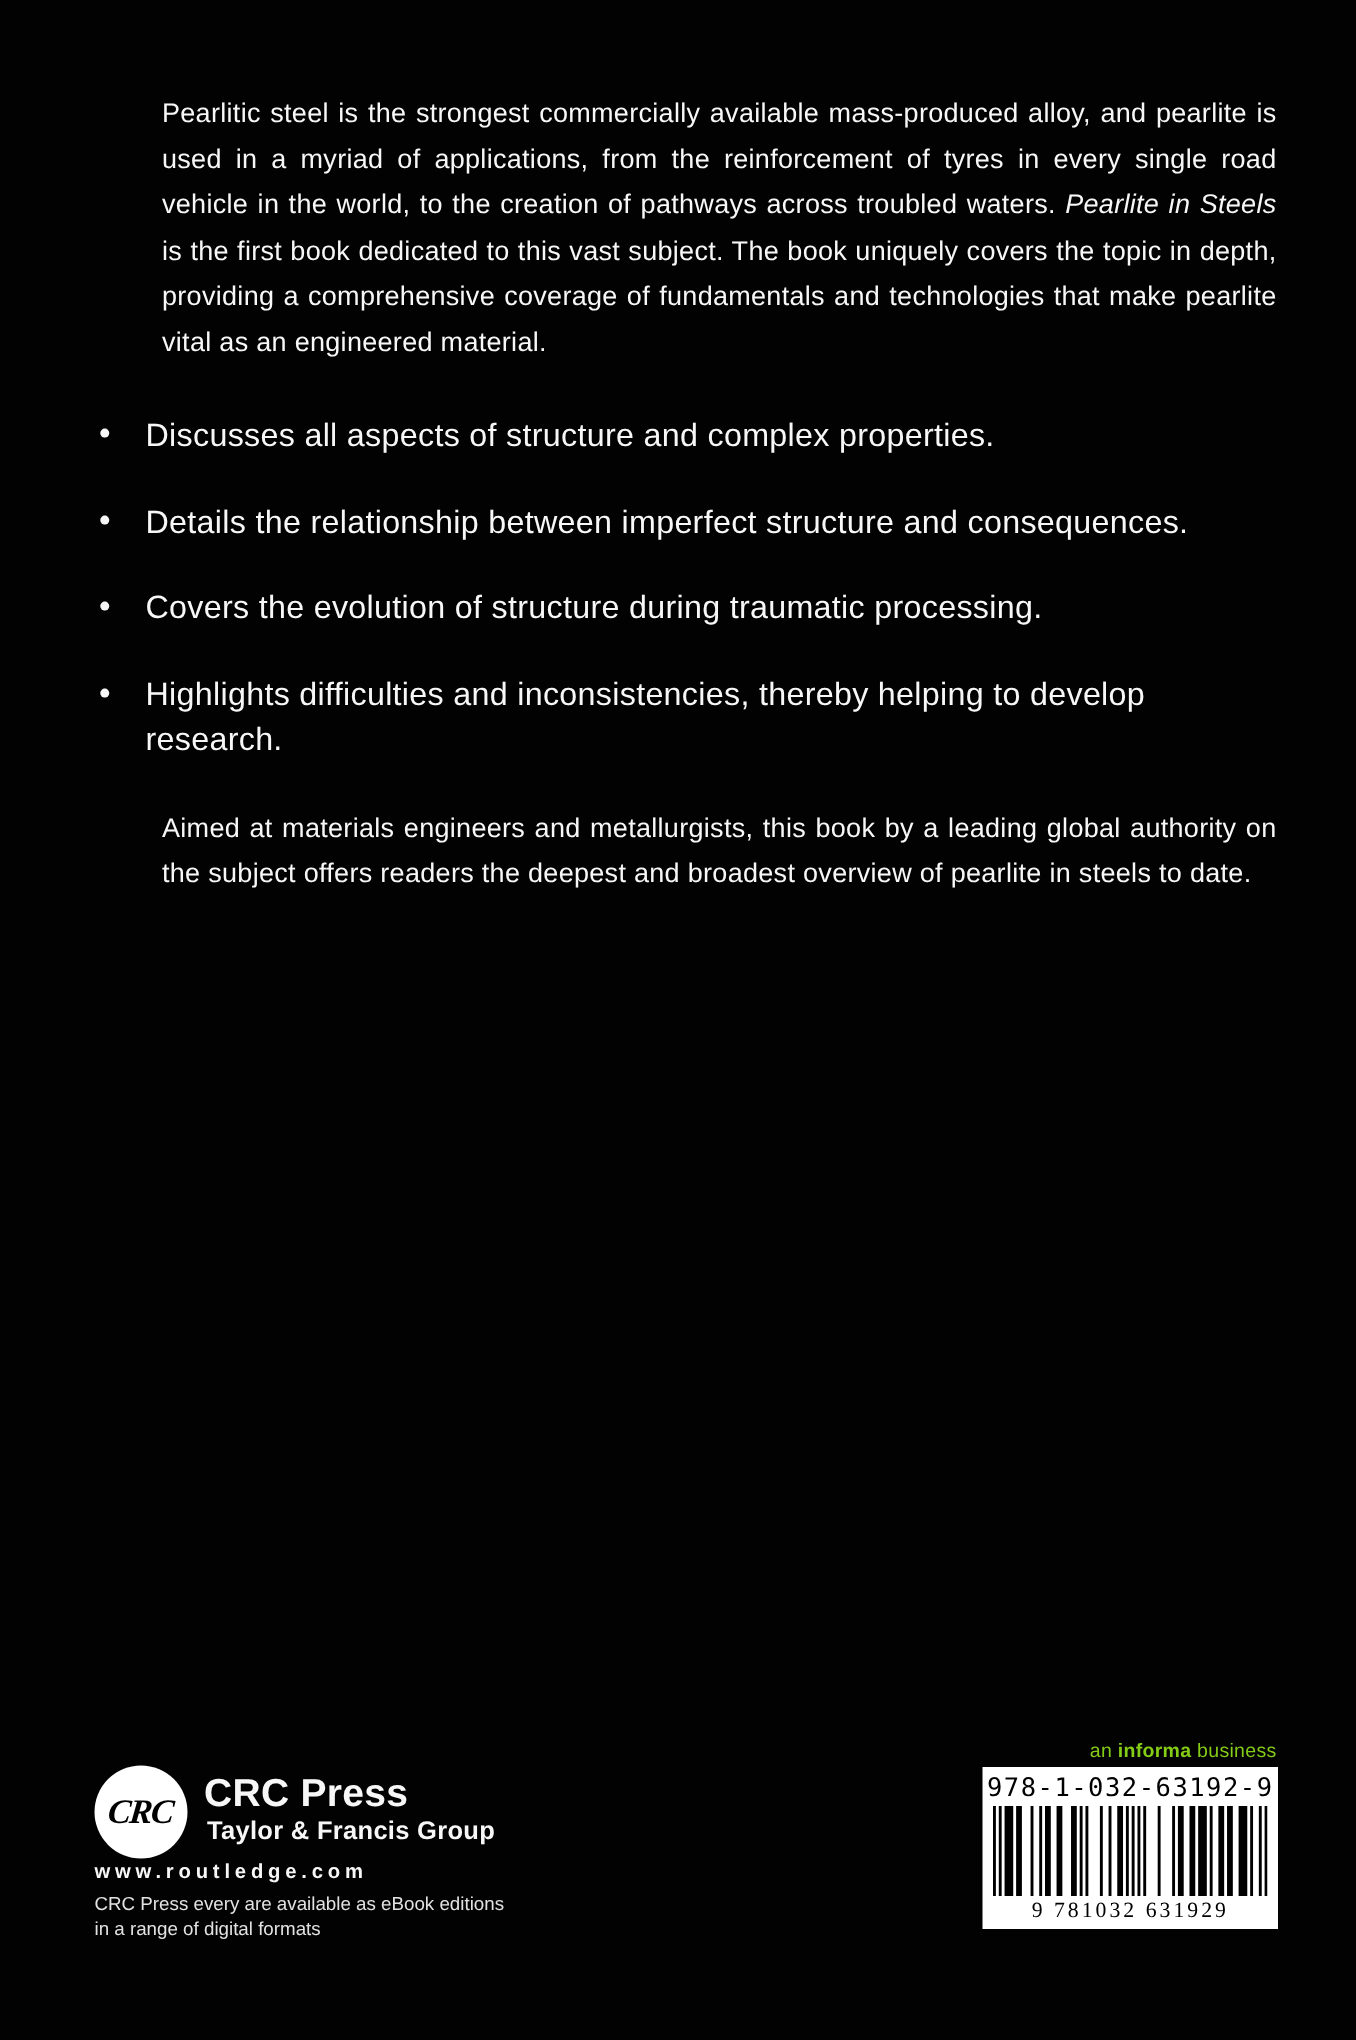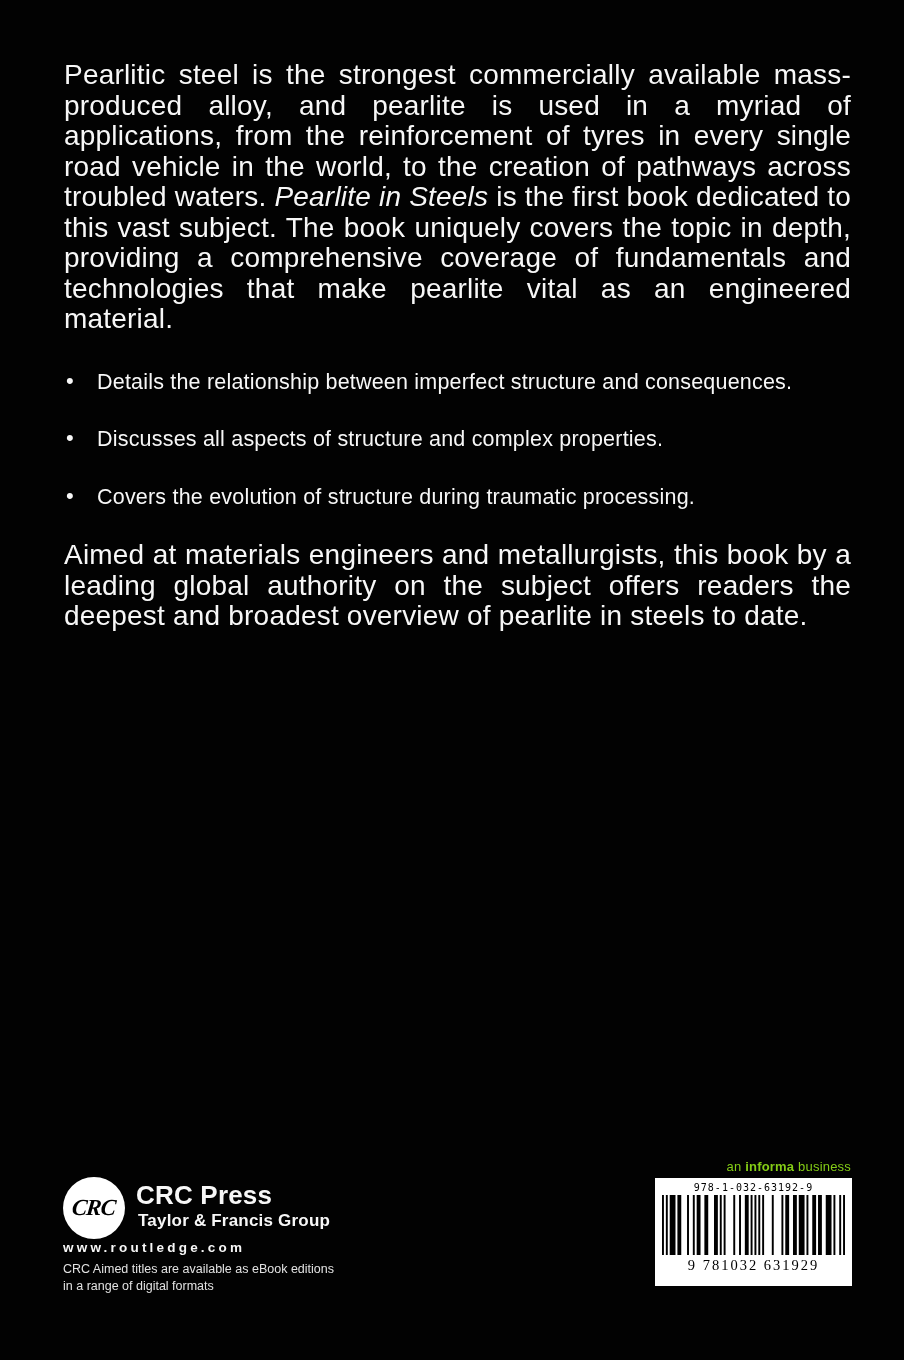--- a/index.html
+++ b/index.html
@@ -12,24 +12,25 @@
     color:#f7f7f7;
     font-family:"Liberation Sans", sans-serif;
     overflow:hidden;
     margin:0 auto;
   }
   .content {
     position:absolute;
     left:64px; right:53px; top:60px;
   }
   .lead, .closing {
-    font-size:28px;
+    font-size:18px;
     line-height:30.5px;
     text-align:justify;
     letter-spacing:0.2px;
+    margin-left:44px;
   }
   .lead em { font-style:italic; }
   .bullets {
     list-style:none;
     margin-top:32px;
   }
   .bullets li {
     position:relative;
     padding-left:33px;
     font-size:21.5px;
@@ -107,21 +108,21 @@
     width:197px; height:108px;
     background:#fff;
     color:#000;
     display:flex;
     flex-direction:column;
     align-items:center;
     padding:4px 6px 2px;
   }
   .barcode-isbn {
     font-family:"DejaVu Sans Mono", monospace;
-    font-size:10px;
+    font-size:17px;
     letter-spacing:1px;
     white-space:nowrap;
   }
   .barcode-bars {
     width:183px; height:60px;
     margin-top:2px;
     display:block;
   }
   .barcode-bars rect { fill:#000; }
   .barcode-ean {
@@ -134,39 +135,40 @@
 </style>
 </head>
 <body>
 
 <div class="page">
 
   <main class="content">
     <p class="lead"><span>Pearlitic steel is the strongest commercially available mass-produced alloy, and pearlite is used in a myriad of applications, from the reinforcement of tyres in every single road vehicle in the world, to the creation of pathways across troubled waters. </span><em>Pearlite in Steels</em><span> is the first book dedicated to this vast subject. The book uniquely covers the topic in depth, providing a comprehensive coverage of fundamentals and technologies that make pearlite vital as an engineered material.</span></p>
 
     <ul class="bullets">
+      <li><span>Discusses all aspects of structure and complex properties.</span></li>
       <li><span>Details the relationship between imperfect structure and consequences.</span></li>
-      <li><span>Discusses all aspects of structure and complex properties.</span></li>
       <li><span>Covers the evolution of structure during traumatic processing.</span></li>
+      <li><span>Highlights difficulties and inconsistencies, thereby helping to develop research.</span></li>
     </ul>
 
     <p class="closing">Aimed at materials engineers and metallurgists, this book by a leading global authority on the subject offers readers the deepest and broadest overview of pearlite in steels to date.</p>
   </main>
 
   <footer>
 
     <div class="informa"><span>an</span> <b>informa</b> <span>business</span></div>
 
     <div class="crc-logo">
       <span>CRC</span>
     </div>
     <div class="publisher-name">CRC Press</div>
     <div class="publisher-sub">Taylor &amp; Francis Group</div>
     <div class="website">www.routledge.com</div>
-    <div class="ebook-note"><span>CRC Aimed titles are available as eBook editions</span><br><span>in a range of digital formats</span></div>
+    <div class="ebook-note"><span>CRC Press every are available as eBook editions</span><br><span>in a range of digital formats</span></div>
 
     <div class="barcode-box">
       <div class="barcode-isbn">978-1-032-63192-9</div>
       <svg class="barcode-bars" viewBox="0 0 95 60" preserveAspectRatio="none" xmlns="http://www.w3.org/2000/svg">
           <rect x="0" y="0" width="1" height="60"></rect>
           <rect x="2" y="0" width="1" height="60"></rect>
           <rect x="4" y="0" width="3" height="60"></rect>
           <rect x="8" y="0" width="2" height="60"></rect>
           <rect x="13" y="0" width="1" height="60"></rect>
           <rect x="16" y="0" width="1" height="60"></rect>

